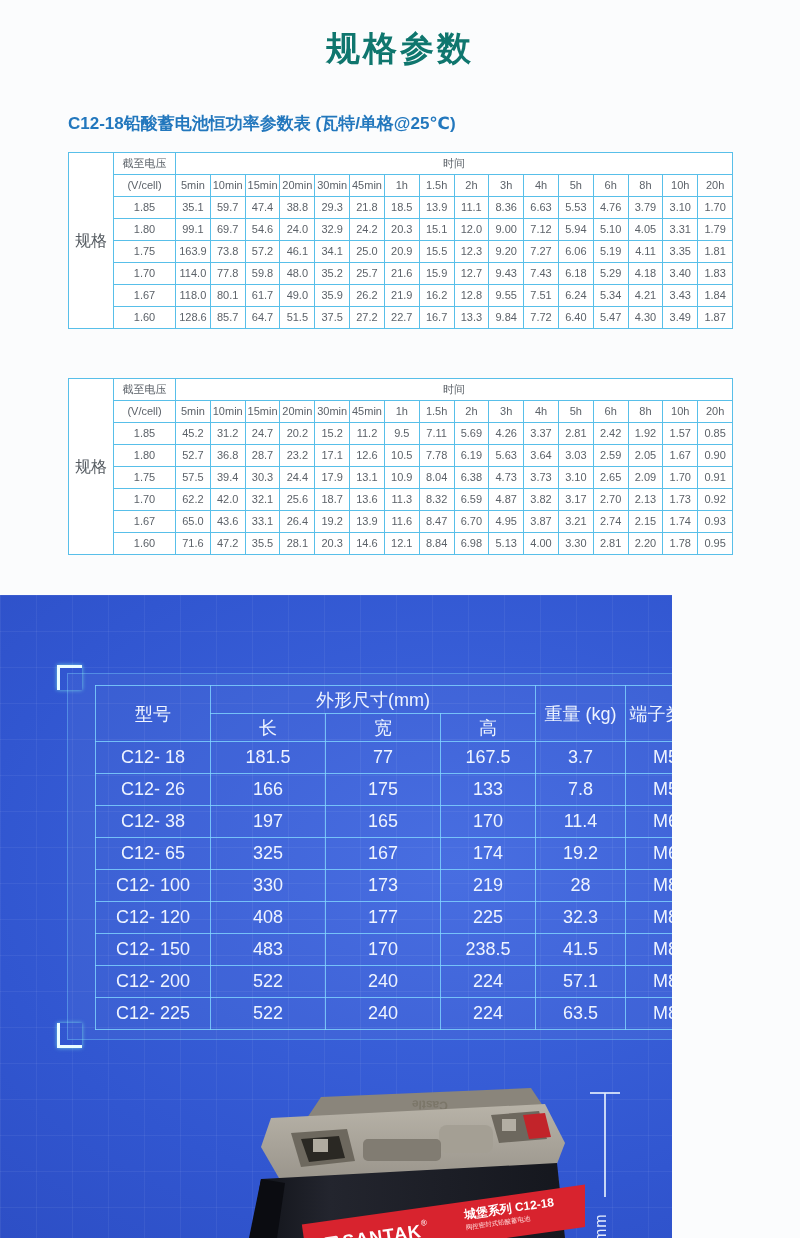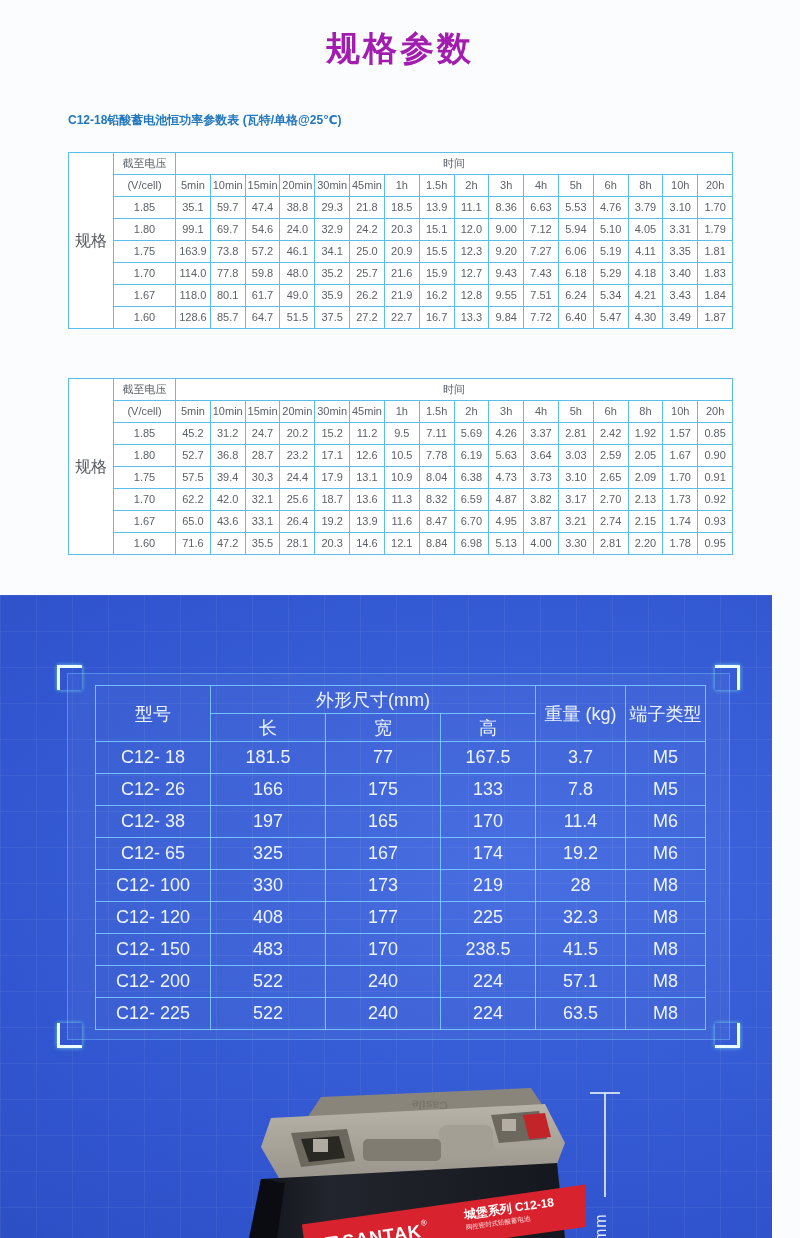--- a/index.html
+++ b/index.html
@@ -1,35 +1,35 @@
 <!DOCTYPE html>
 <html><head>
 <meta charset="utf-8">
 <style>
   html,body{margin:0;padding:0;}
   body{font-family:"Liberation Sans","DejaVu Sans",sans-serif;background:#e8e8e8;}
   .page{position:relative;width:800px;height:1238px;margin:0 auto;background:#fbfcfd;overflow:hidden;}
 
   
   .main-title{position:absolute;top:26px;left:0;width:800px;text-align:center;
-    font-size:34px;font-weight:700;letter-spacing:3px;color:#a21caf;}
-  .tbl-heading{position:absolute;left:68px;font-size:12px;font-weight:600;color:#2277bd;}
+    font-size:34px;font-weight:700;letter-spacing:3px;color:#0f766e;}
+  .tbl-heading{position:absolute;left:68px;font-size:17px;font-weight:600;color:#2277bd;}
   #heading-power{top:112px;}
   #heading-current{top:338px;}
 
   table.spec{position:absolute;left:68px;border-collapse:collapse;table-layout:fixed;width:665px;background:#fff;}
   #power-table{top:152px;}
   #current-table{top:378px;}
   .spec td{border:1px solid #58bfe9;text-align:center;font-size:11px;color:#5c6269;
     height:21px;padding:0;line-height:1.1;overflow:hidden;white-space:nowrap;}
   .spec tr{height:22px;}
   .spec td.rowlabel{font-size:16px;color:#555b61;}
 
   
-  .blue-section{position:absolute;left:0;top:595px;width:772px;height:643px;overflow:hidden;
+  .blue-section{position:absolute;left:0;top:595px;width:672px;height:643px;overflow:hidden;
     background:
       linear-gradient(rgba(255,255,255,.055) 1px, transparent 1px) 0 0/36px 36px,
       linear-gradient(90deg, rgba(255,255,255,.055) 1px, transparent 1px) 0 0/36px 36px,
       radial-gradient(130% 95% at 68% 42%, #4068e0 0%, #3156d0 55%, #2a49bd 100%);}
 
   .panel-frame{position:absolute;left:57px;top:70px;width:683px;height:383px;}
   .panel-bg{position:absolute;left:10px;top:8px;right:10px;bottom:8px;
     background:rgba(255,255,255,.045);border:1px solid rgba(120,215,255,.38);}
   .bracket{position:absolute;width:22px;height:22px;border:3px solid #eafdff;
     box-shadow:0 0 4px rgba(140,255,240,.7);}

